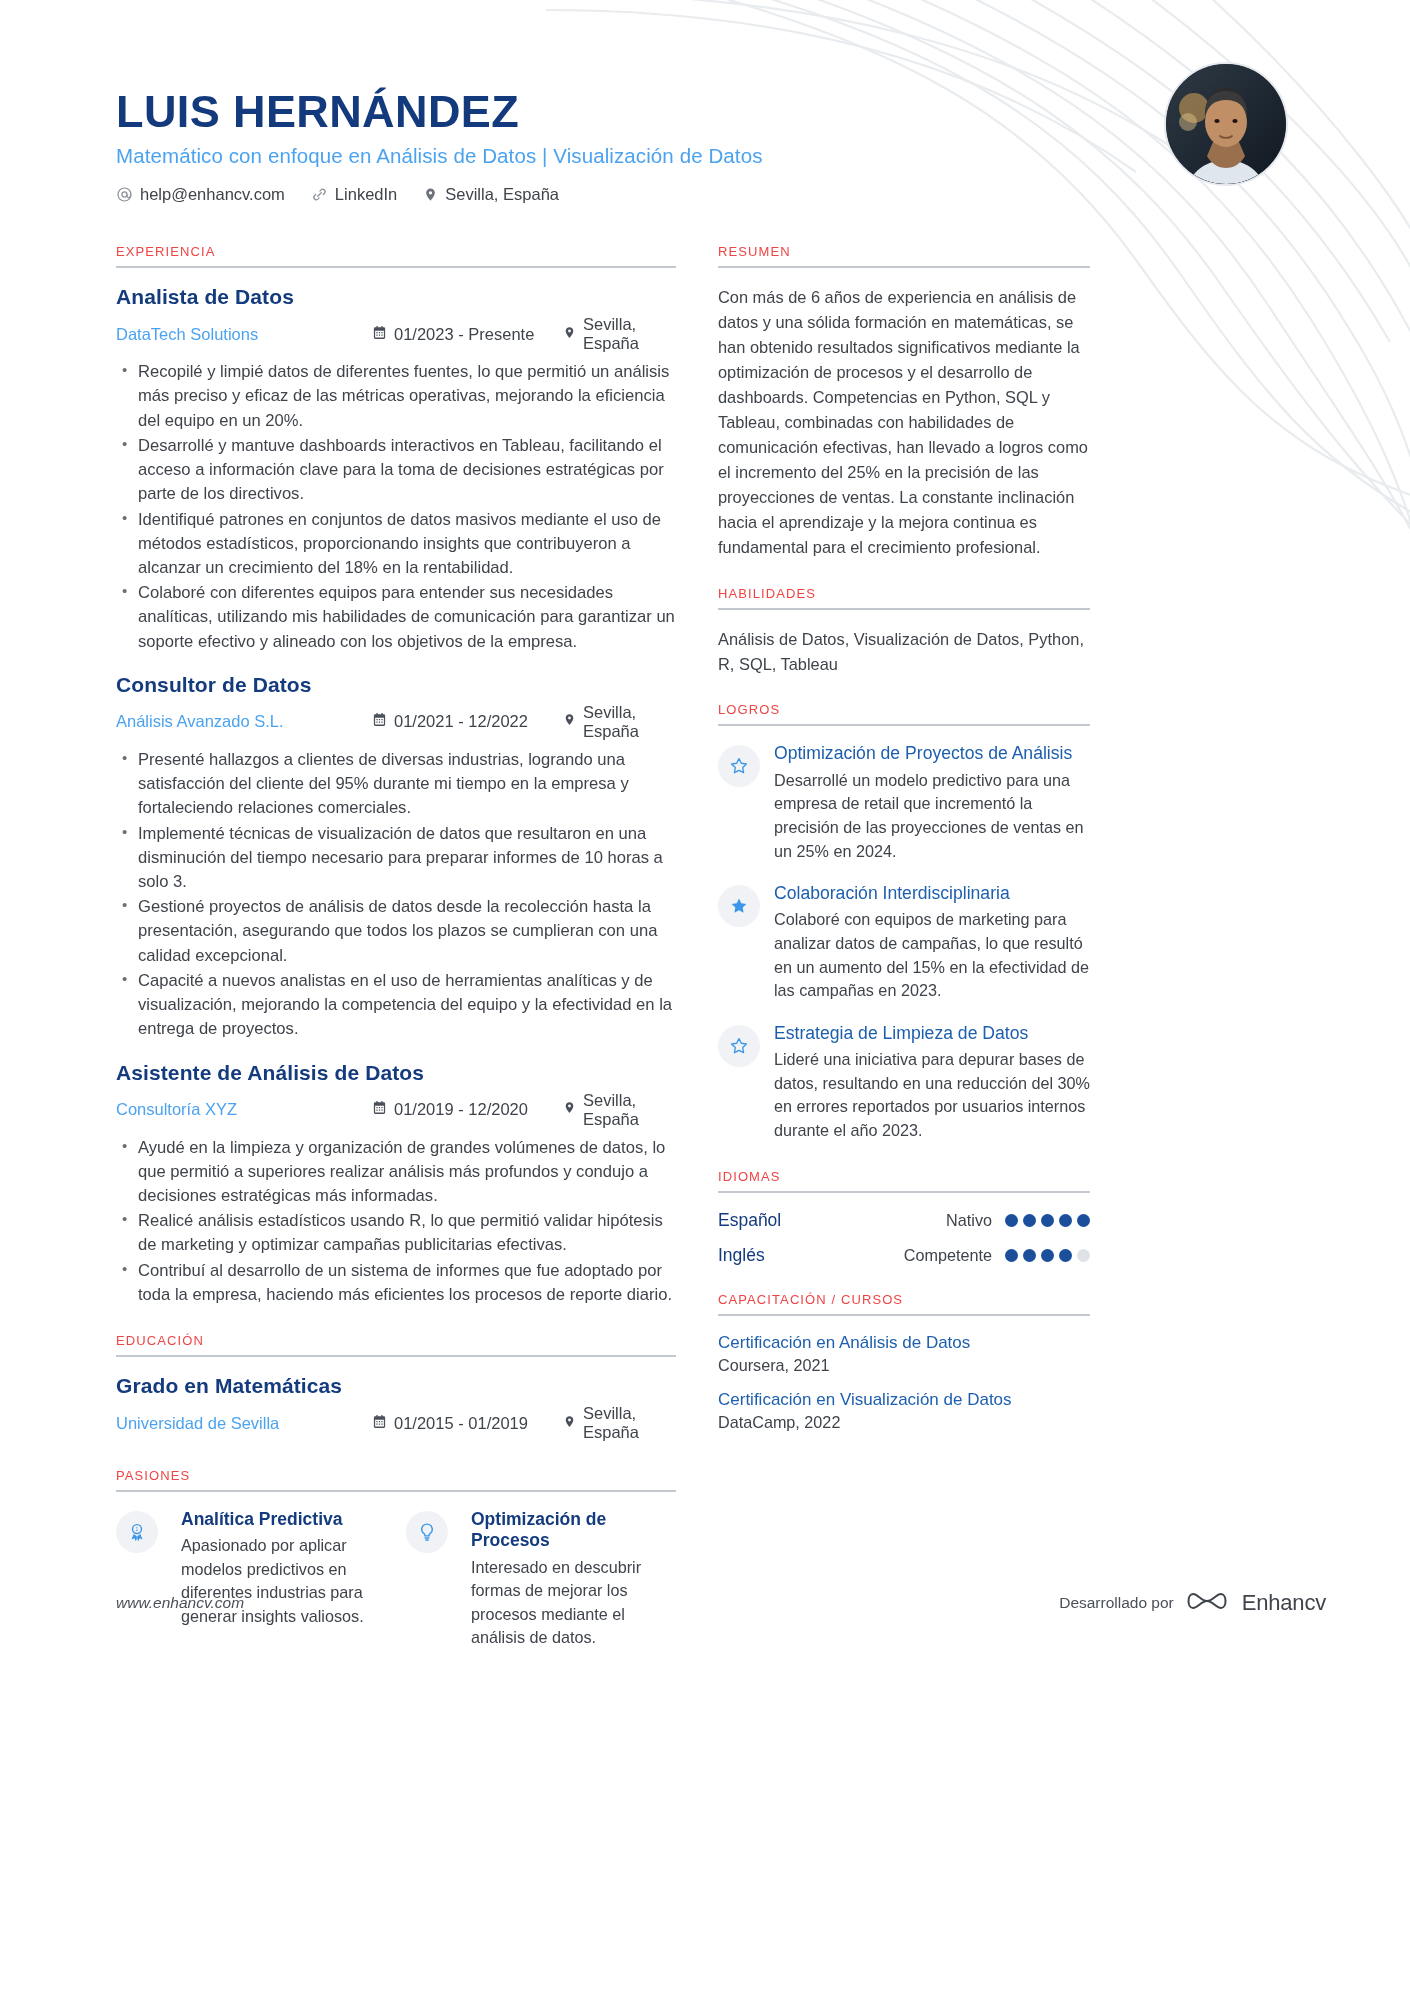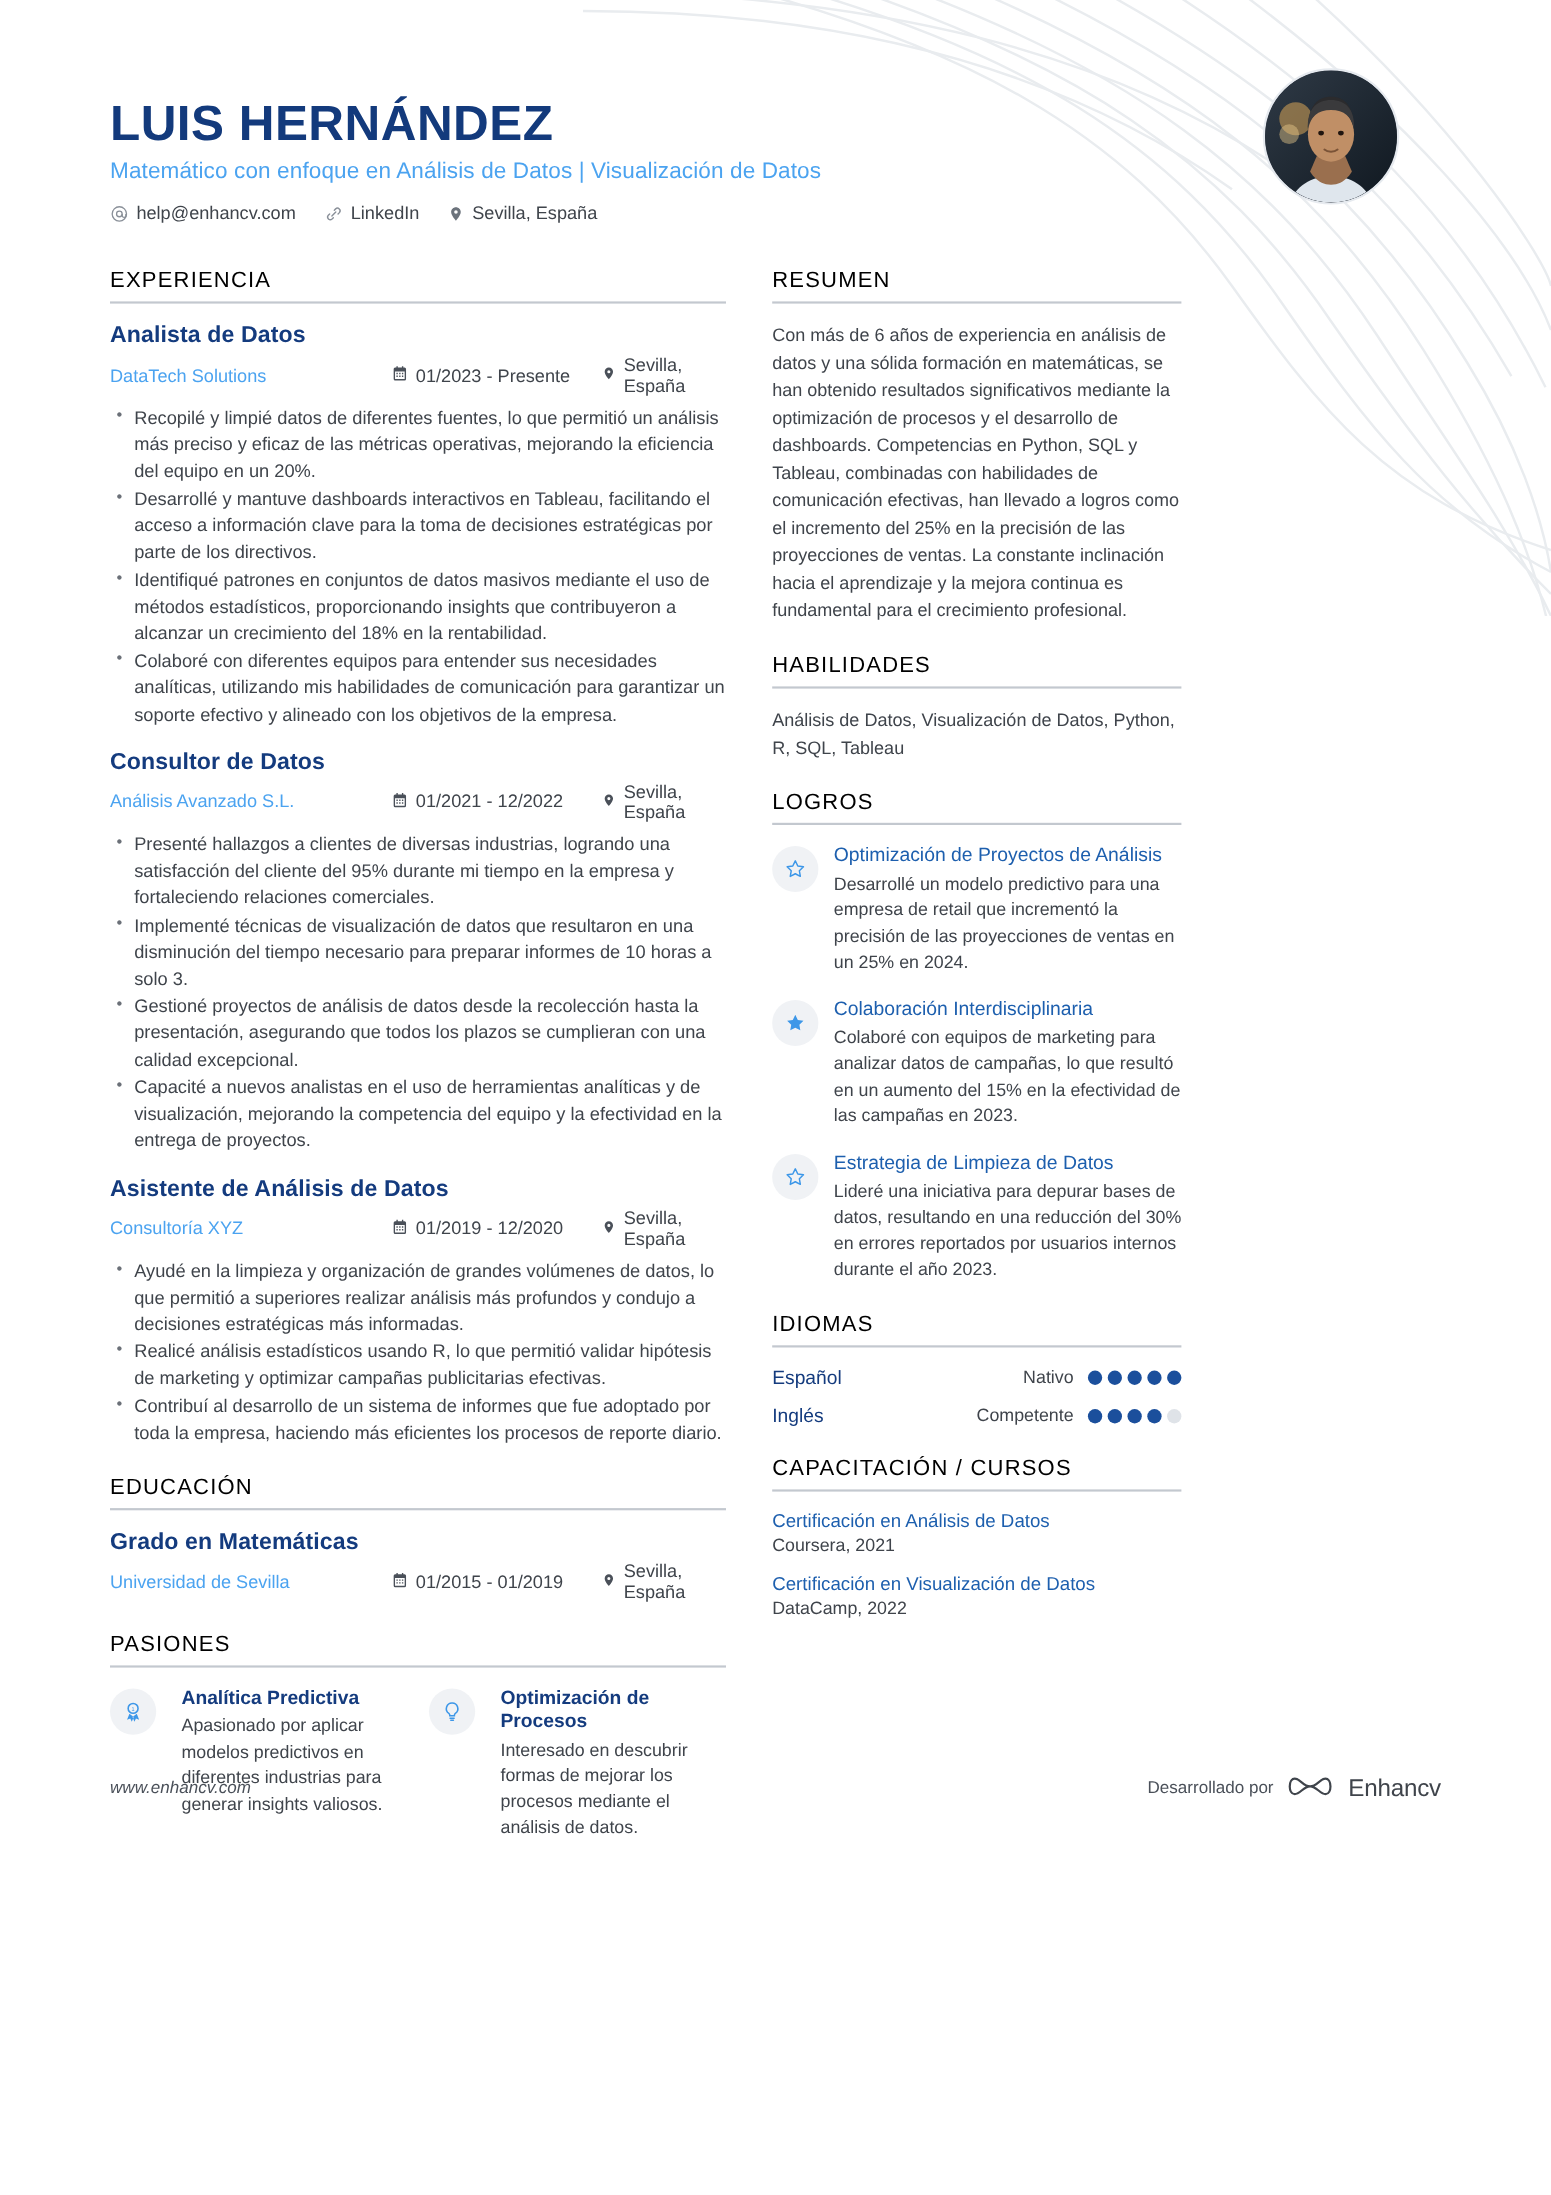--- a/index.html
+++ b/index.html
@@ -6,20 +6,21 @@
   html, body {
     width: 1410px; height: 1995px;
     background: #ffffff;
     font-family: "Liberation Sans", sans-serif;
     overflow: hidden;
   }
   #page {
     position: relative;
     width: 1368px; height: 1995px;
     background: #ffffff;
+    margin-left: 16px;
   }
   
   .waves {
     position: absolute; top: 0; left: 0;
     width: 1410px; height: 560px;
     pointer-events: none;
     z-index: 0;
   }
   .content { position: relative; z-index: 2; }
 
@@ -48,21 +49,21 @@
     background: #2c3440;
   }
   .photo svg { display: block; }
 
   
   .columns { display: flex; padding: 40px 100px 0 100px; gap: 42px; }
   .col-left { width: 560px; }
   .col-right { width: 372px; }
 
   .sec-title {
-    font-size: 20px; letter-spacing: 1.1px; color: #000000;
+    font-size: 13px; letter-spacing: 1.1px; color: #ef4444;
     font-weight: 400; padding-bottom: 7px;
   }
   .sec-rule { height: 2px; background: #c3c8cf; margin-bottom: 17px; }
   .sec { margin-bottom: 26px; }
 
   
   .entry { margin-bottom: 19px; }
   .entry-title {
     font-size: 21px; color: #143b7e; font-weight: 600;
     letter-spacing: 0.1px; margin-bottom: 6px;

